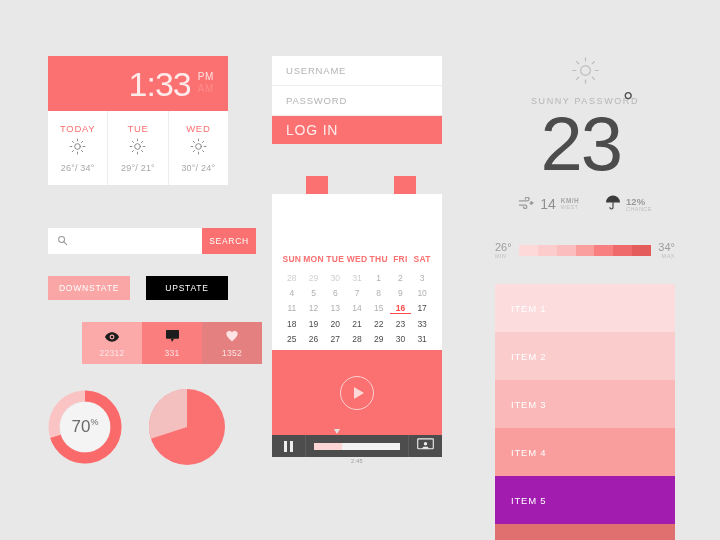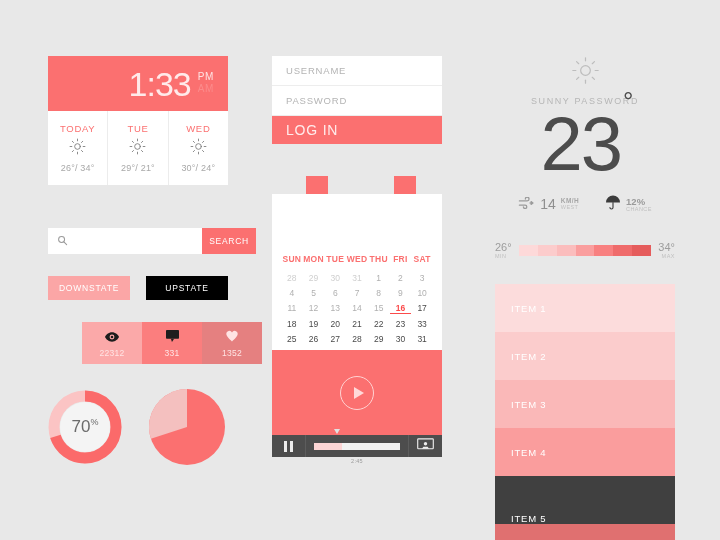--- a/index.html
+++ b/index.html
@@ -436,21 +436,21 @@
       </div>
       <div class="item" style="background: rgb(251, 204, 204);">
         <span>ITEM 2</span>
       </div>
       <div class="item" style="background: rgb(250, 184, 184);">
         <span>ITEM 3</span>
       </div>
       <div class="item" style="background: rgb(250, 157, 157);">
         <span>ITEM 4</span>
       </div>
-      <div class="item" style="background: #404040; align-items: flex-end;">
+      <div class="item" style="background: #a21caf;">
         <span>ITEM 5</span>
       </div>
       <div class="item" style="background: rgb(224, 112, 112);">
         <span>ITEM 6</span>
       </div>
     </div>
 
 </div>
 
 </body></html>

